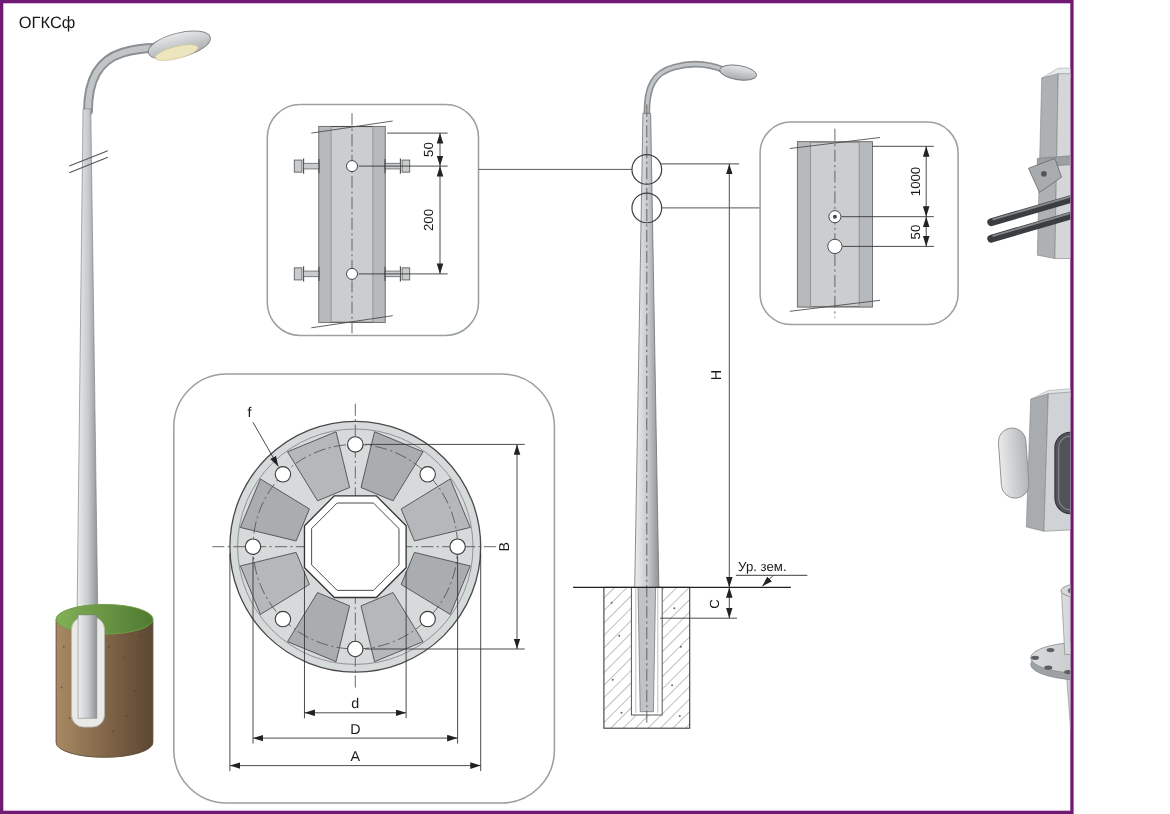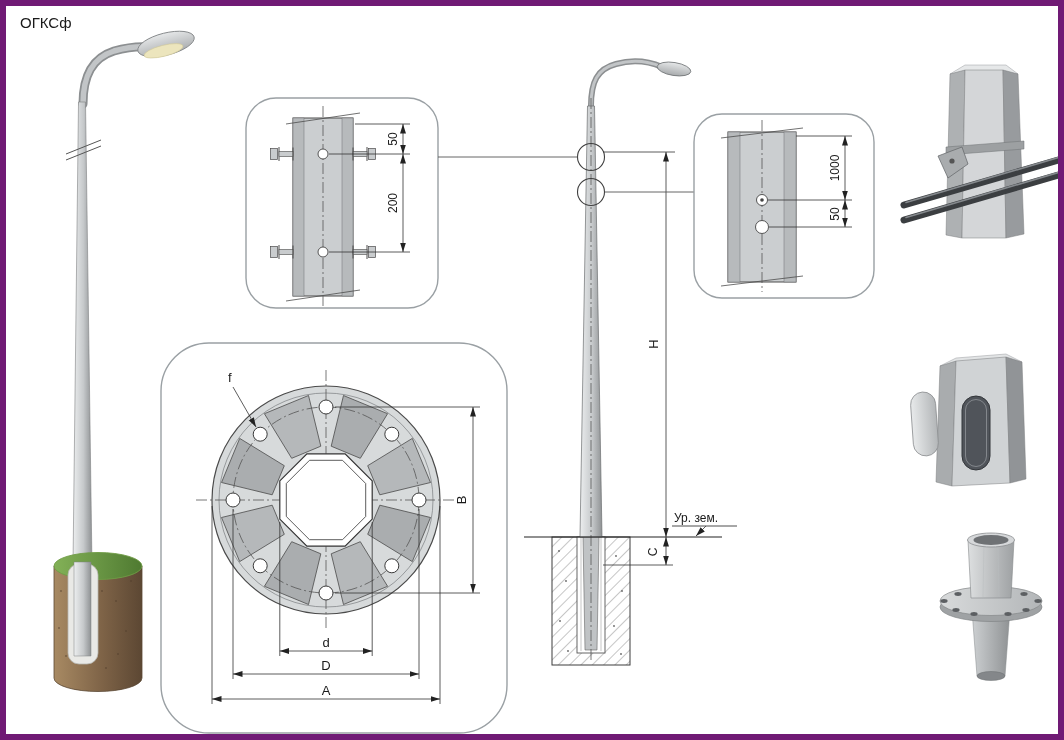--- a/index.html
+++ b/index.html
@@ -1,16 +1,16 @@
 <!DOCTYPE html>
 <html><head>
 <meta charset="utf-8">
 <style>
   html,body{margin:0;padding:0;background:#fff;}
-  #canvas{position:relative;width:1064px;height:740px;background:#ffffff;border:6px solid #701a75;box-sizing:border-box;overflow:hidden;}
+  #canvas{position:relative;width:976px;height:740px;background:#ffffff;border:3px solid #701a75;box-sizing:border-box;overflow:hidden;}
   svg{display:block;}
   text{font-family:"Liberation Sans", sans-serif;fill:#1a1a1a;}
   .title-txt{font-size:15px;}
   .dim-txt{font-size:12px;}
   .dim-txt-lg{font-size:13px;}
   .thin{stroke:#333;stroke-width:0.8;fill:none;}
   .cl{stroke:#555;stroke-width:0.8;fill:none;stroke-dasharray:11 3 2 3;}
 </style>
 </head>
 <body>

